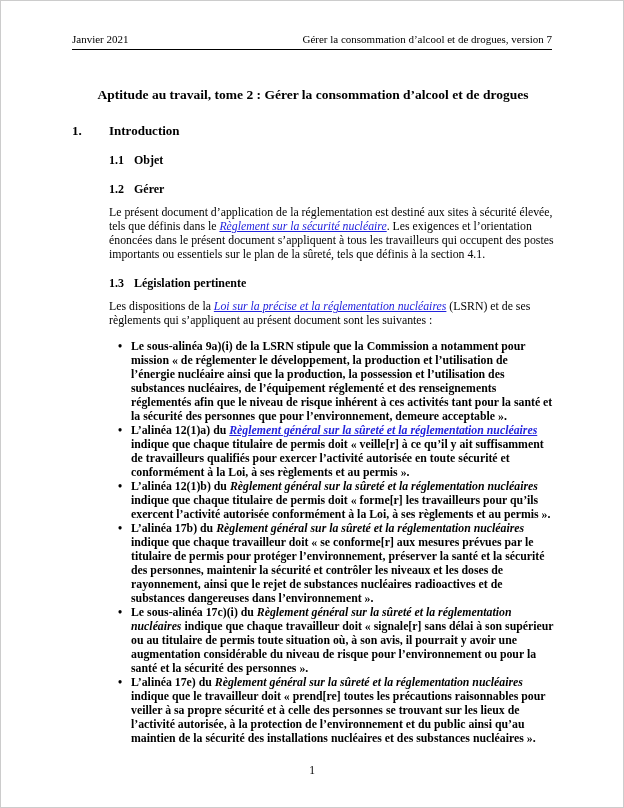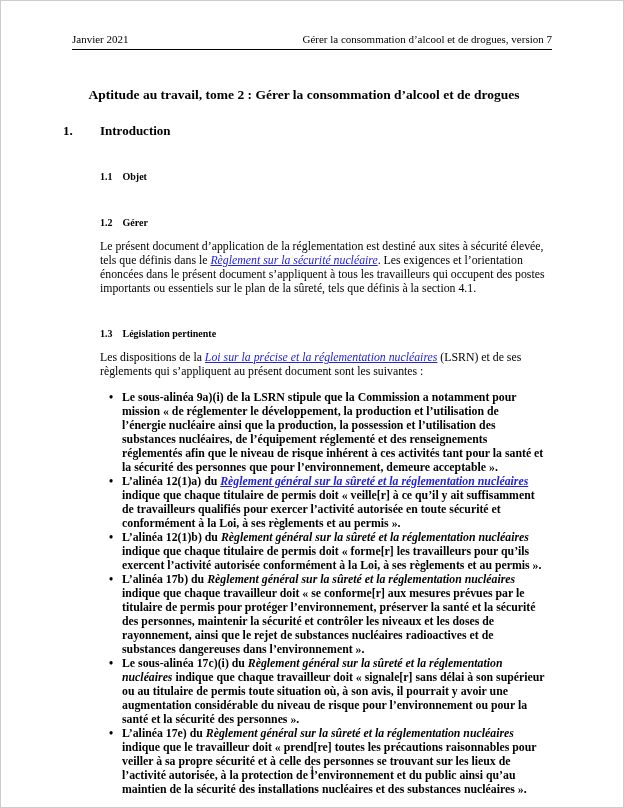--- a/index.html
+++ b/index.html
@@ -25,42 +25,42 @@
     align-items: flex-end;
     border-bottom: 1px solid #000;
     padding-bottom: 3px;
     font-size: 11px;
     line-height: 12.5px;
   }
   .header-right { text-align: right; }
   .content {
     position: absolute;
     top: 83px;
-    left: 62px;
+    left: 71px;
     width: 482px;
   }
   .doc-title {
     font-size: 13.5px;
     font-weight: bold;
     text-align: center;
     margin: 3px 0 0 0;
   }
   .sec-row {
     display: flex;
     margin-top: 20px;
     font-size: 13px;
     font-weight: bold;
     line-height: 15px;
   }
   .sec-num { width: 37px; flex: 0 0 37px; }
   .inner { margin-left: 37px; width: 445px; }
   .h2 {
-    font-size: 10px;
+    font-size: 12px;
     font-weight: bold;
-    margin: 32px 0 9px 0;
+    margin: 15px 0 9px 0;
     line-height: 14px;
   }
   .h2 .h2num { display: inline-block; margin-right: 10px; }
   .para {
     font-size: 11.8px;
     line-height: 14px;
     margin: 0 0 11px 0;
   }
   ul.bullets {
     list-style: none;

